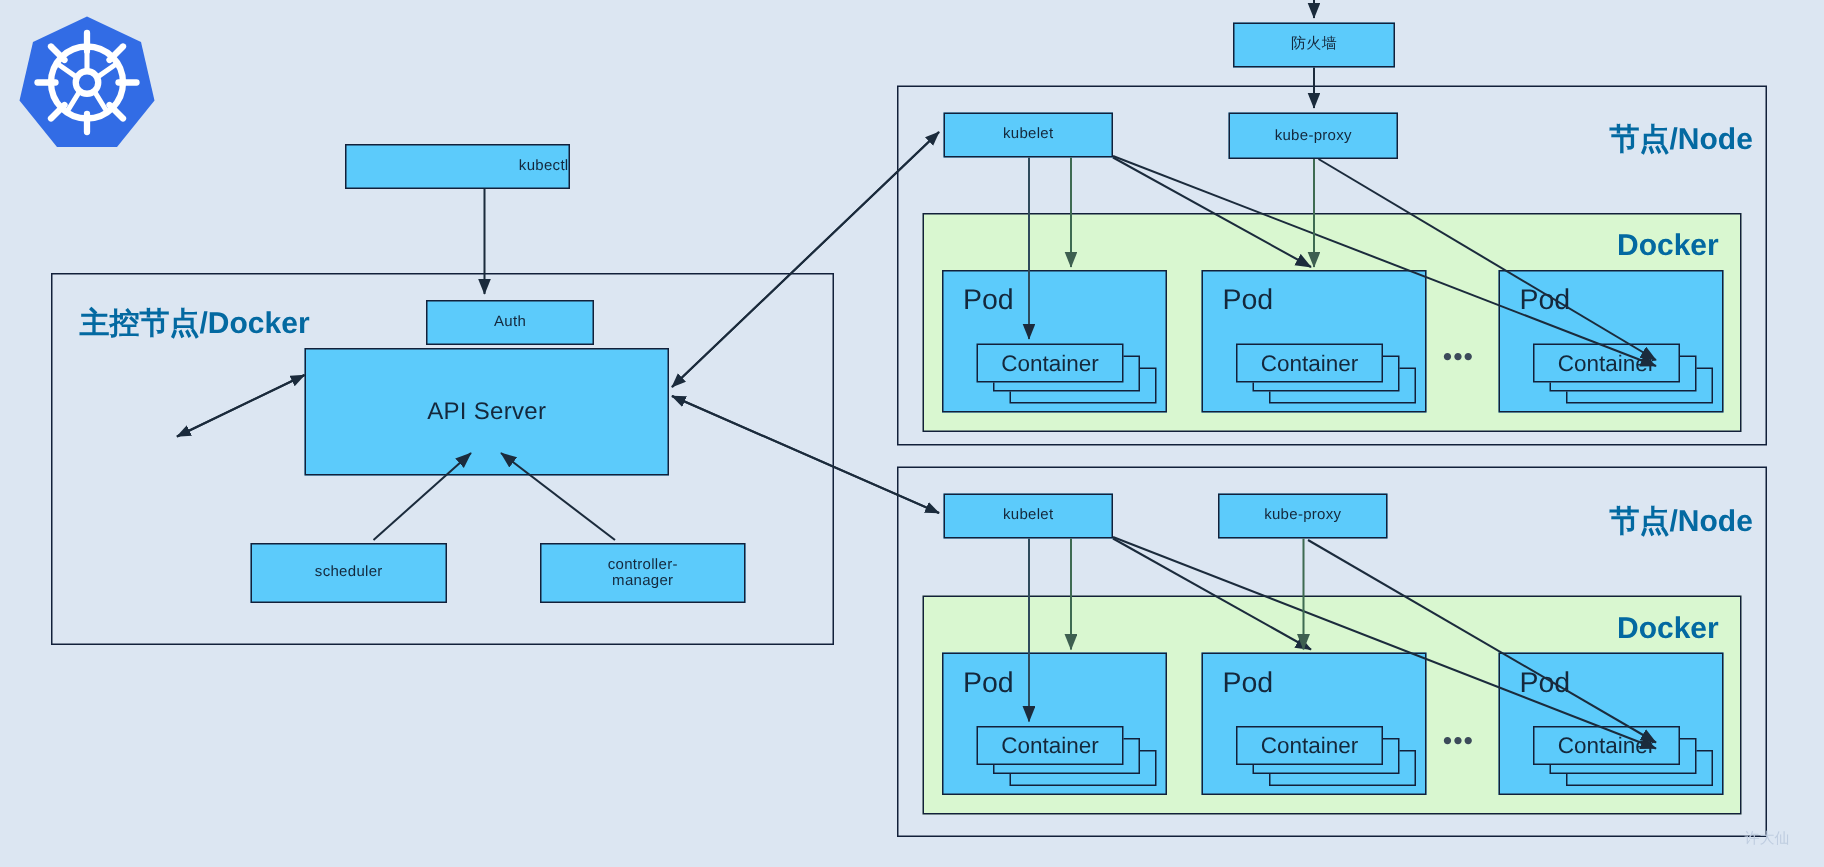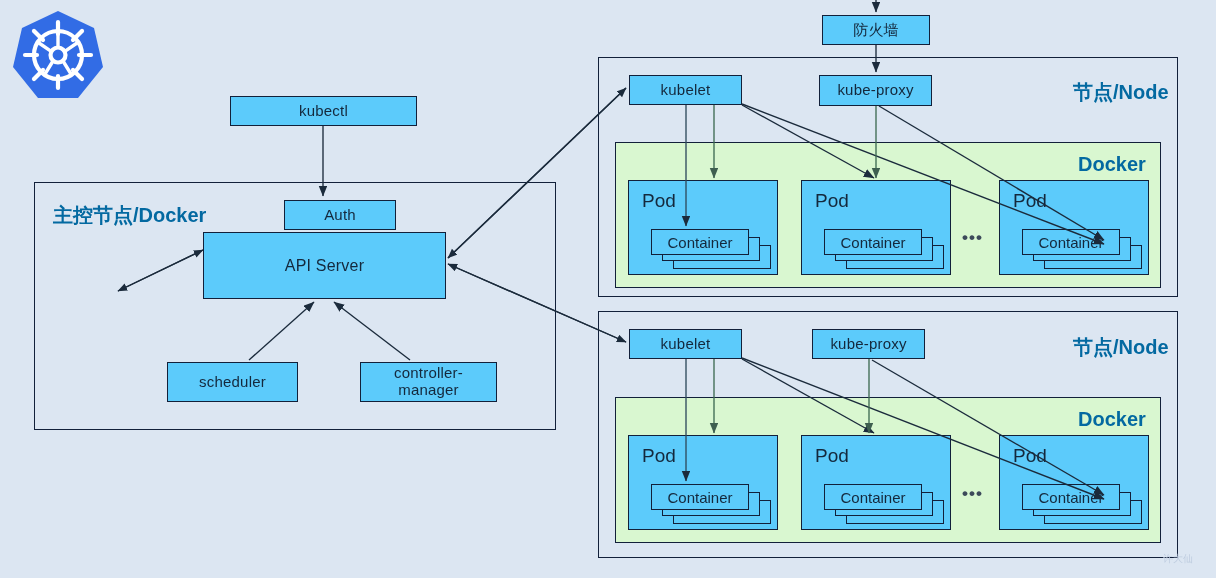--- a/index.html
+++ b/index.html
@@ -20,21 +20,21 @@
   .box {
     position: absolute;
     box-sizing: border-box;
     border: 1.3px solid #12203a;
     background: #5ccbfb;
     color: #14283c;
     display: flex;
     align-items: center;
     justify-content: center;
     text-align: center;
-    font-size: 15px;
+    font-size: 10px;
     line-height: 1.12;
     letter-spacing: .2px;
   }
   .group {
     position: absolute;
     box-sizing: border-box;
     border: 1.3px solid #12203a;
     background: transparent;
   }
   .dockerbox {
@@ -152,37 +152,37 @@
     </g>
     <g fill="none" stroke="#ffffff" stroke-width="3.4" stroke-linecap="round">
       <line x1="50" y1="39.5" x2="50" y2="26"></line>
       <line x1="57.2" y1="43.2" x2="69" y2="35"></line>
       <line x1="55" y1="53" x2="63" y2="66"></line>
       <line x1="45" y1="53" x2="37" y2="66"></line>
       <line x1="42.8" y1="43.2" x2="31" y2="35"></line>
     </g>
   </svg>
 
-  <div class="box" style="left:230px; top:96px; width:187px; height:30px;">
+  <div class="box" style="left:230px; top:96px; width:150px; height:30px;justify-content:flex-end;">
     <span>kubectl</span>
   </div>
 
   <div class="box" style="left:822px; top:15px; width:108px; height:30px;">
     <span>防火墙</span>
   </div>
 
   <div class="group" style="left:34px; top:182px; width:522px; height:248px;"></div>
   <div class="grouplabel" style="left:53px; top:202px;">主控节点/Docker</div>
 
 
   <div class="box" style="left:284px; top:200px; width:112px; height:30px;">
     <span>Auth</span>
   </div>
 
-  <div class="box" style="left:203px; top:232px; width:243px; height:67px; font-size:16px;justify-content:center;">
+  <div class="box" style="left:203px; top:232px; width:243px; height:85px; font-size:16px;justify-content:center;">
     <span>API Server</span>
   </div>
 
   <div class="box" style="left:167px; top:362px; width:131px; height:40px;align-items:center;">
     <span>scheduler</span>
   </div>
 
   <div class="box" style="left:360px; top:362px; width:137px; height:40px; flex-direction:column;">
     <span>controller-</span>
     <span>manager</span>

